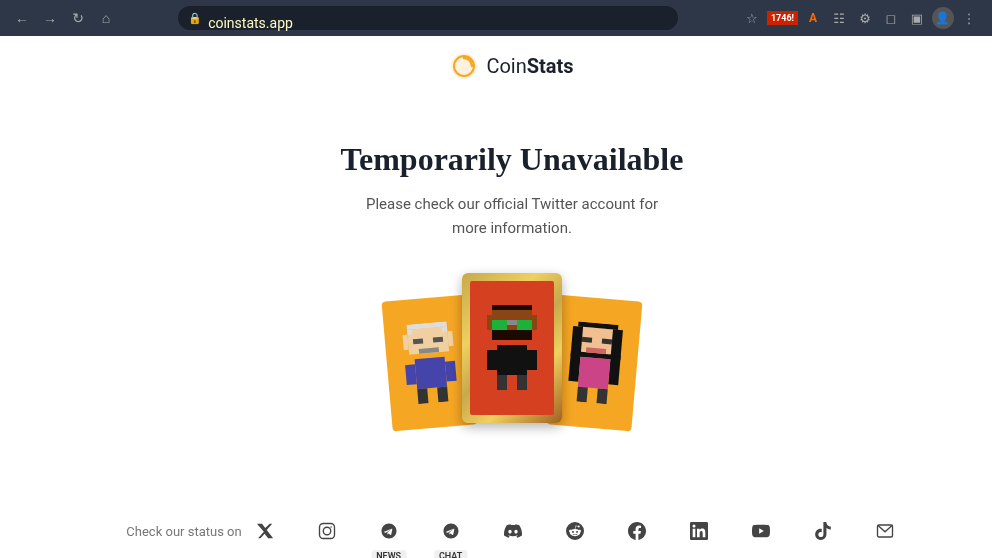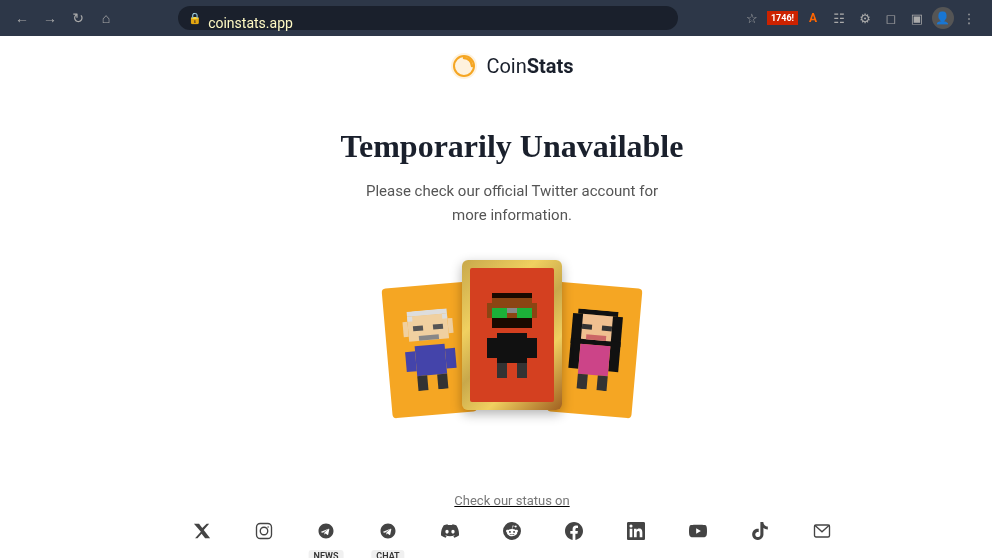--- a/index.html
+++ b/index.html
@@ -227,24 +227,23 @@
       align-items: center;
       justify-content: center;
       font-size: 52px;
       border-radius: 2px;
     }
 
     
     .footer {
       padding: 0 0 14px;
       display: flex;
-      flex-direction: column;
+      flex-direction: row;
       align-items: center;
       gap: 10px;
-      text-decoration: underline;
     }
 
     .footer-status-text {
       font-size: 13px;
       color: #777;
     }
 
     .social-icons {
       display: flex;
       align-items: center;

